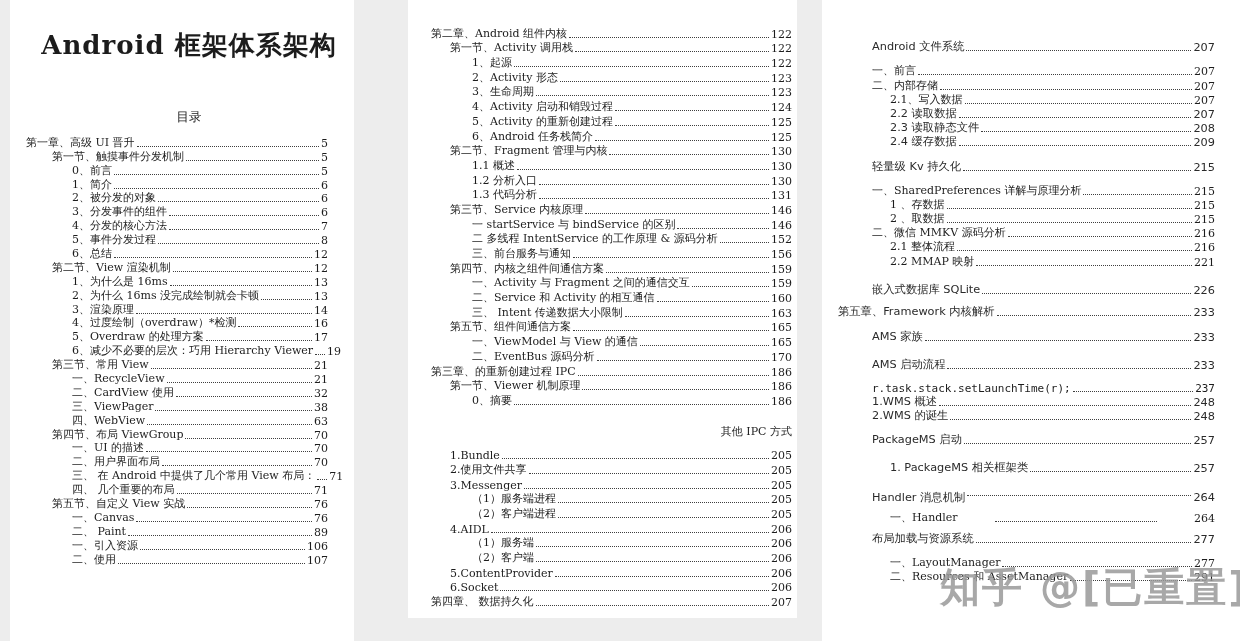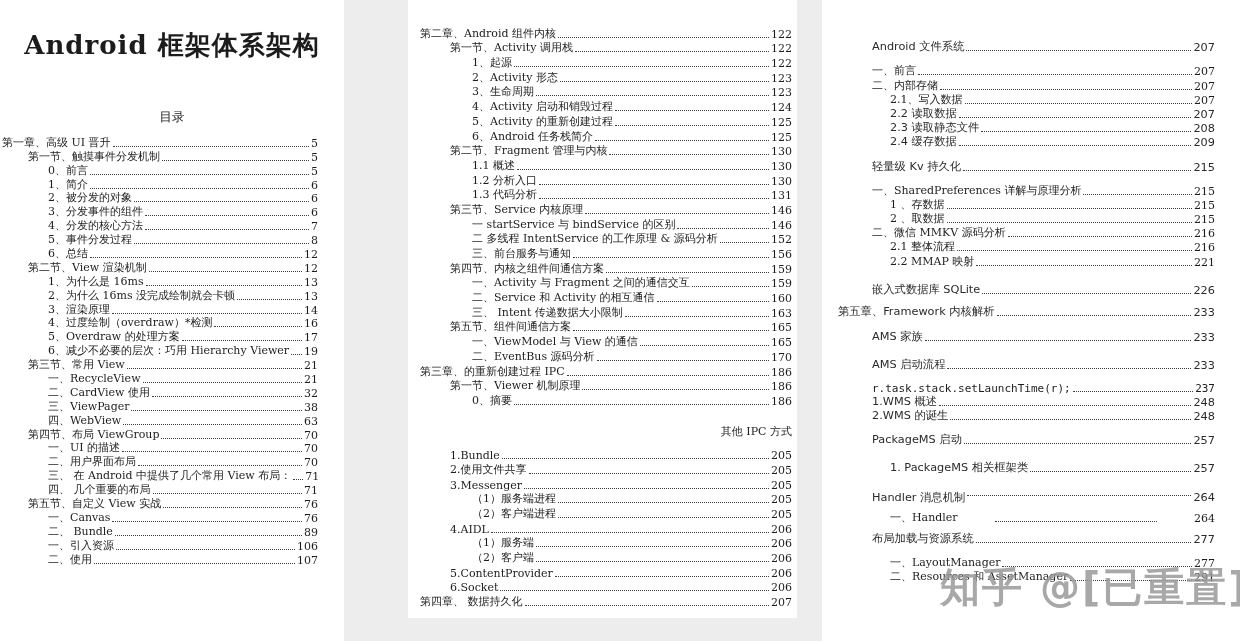--- a/index.html
+++ b/index.html
@@ -4,21 +4,21 @@
 <style>
   html,body{margin:0;padding:0;}
   body{
     width:1240px;height:641px;
     background:#ededed;
     font-family:"DejaVu Serif","Liberation Serif",serif;
     overflow:hidden;position:relative;
     color:#1c1c1c;
   }
   .page{position:absolute;top:0;background:#ffffff;box-sizing:border-box;}
-  #page1{left:0;width:344px;height:641px;}
+  #page1{left:10px;width:344px;height:641px;padding-left:14px;}
   #page2{left:408px;width:389px;height:618px;}
   #page3{left:822px;width:418px;height:641px;}
 
   .doc-title{
     margin:28px 0 0 0;text-align:center;
     font-size:26px;font-weight:bold;letter-spacing:1px;
     font-family:"DejaVu Serif","Liberation Serif",serif;
   }
   .toc-heading{margin-top:46px;text-align:center;font-size:12.5px;}
 
@@ -30,21 +30,21 @@
   .toc-line{
     display:flex;align-items:flex-end;
     font-size:11px;white-space:nowrap;overflow:hidden;
     color:#1c1c1c;
   }
   #page1 .toc-line{height:13.9px;padding-right:26px;}
   #page2 .toc-line{height:14.7px;padding-right:5px;}
   #page3 .toc-line{height:14.2px;padding-right:25px;}
 
   #page1 .l0{padding-left:2px;text-align:right;}  #page1 .l1{padding-left:28px;} #page1 .l2{padding-left:48px;}
-  #page2 .l0{padding-left:12px;} #page2 .l1{padding-left:42px;} #page2 .l2{padding-left:64px;}
+  #page2 .l0{padding-left:23px;} #page2 .l1{padding-left:42px;} #page2 .l2{padding-left:64px;}
   #page3 .l0{padding-left:16px;} #page3 .l1{padding-left:50px;} #page3 .l2{padding-left:68px;}
 
   .f-serif{font-family:"DejaVu Serif","Liberation Serif",serif;}
   .f-sans{font-family:"DejaVu Sans","Liberation Sans",sans-serif;}
   .f-mono{font-family:"DejaVu Sans Mono","Liberation Mono",monospace;}
   #page3 .f-sans{font-size:11.3px;color:#2a2a2a;}
 
   .toc-line .t{flex:0 0 auto;}
   .toc-line .dots{
     flex:1 1 auto;min-width:10px;
@@ -204,21 +204,21 @@
           <span class="t">第五节、自定义 View 实战</span>
           <span class="dots"></span>
           <span class="p">76</span>
         </div>
         <div class="toc-line l2 f-serif">
           <span class="t">一、Canvas</span>
           <span class="dots"></span>
           <span class="p">76</span>
         </div>
         <div class="toc-line l2 f-serif">
-          <span class="t">二、 Bundle</span>
+          <span class="t">二、 Paint</span>
           <span class="dots"></span>
           <span class="p">89</span>
         </div>
         <div class="toc-line l2 f-serif">
           <span class="t">一、引入资源</span>
           <span class="dots"></span>
           <span class="p">106</span>
         </div>
         <div class="toc-line l2 f-serif">
           <span class="t">二、使用</span>

